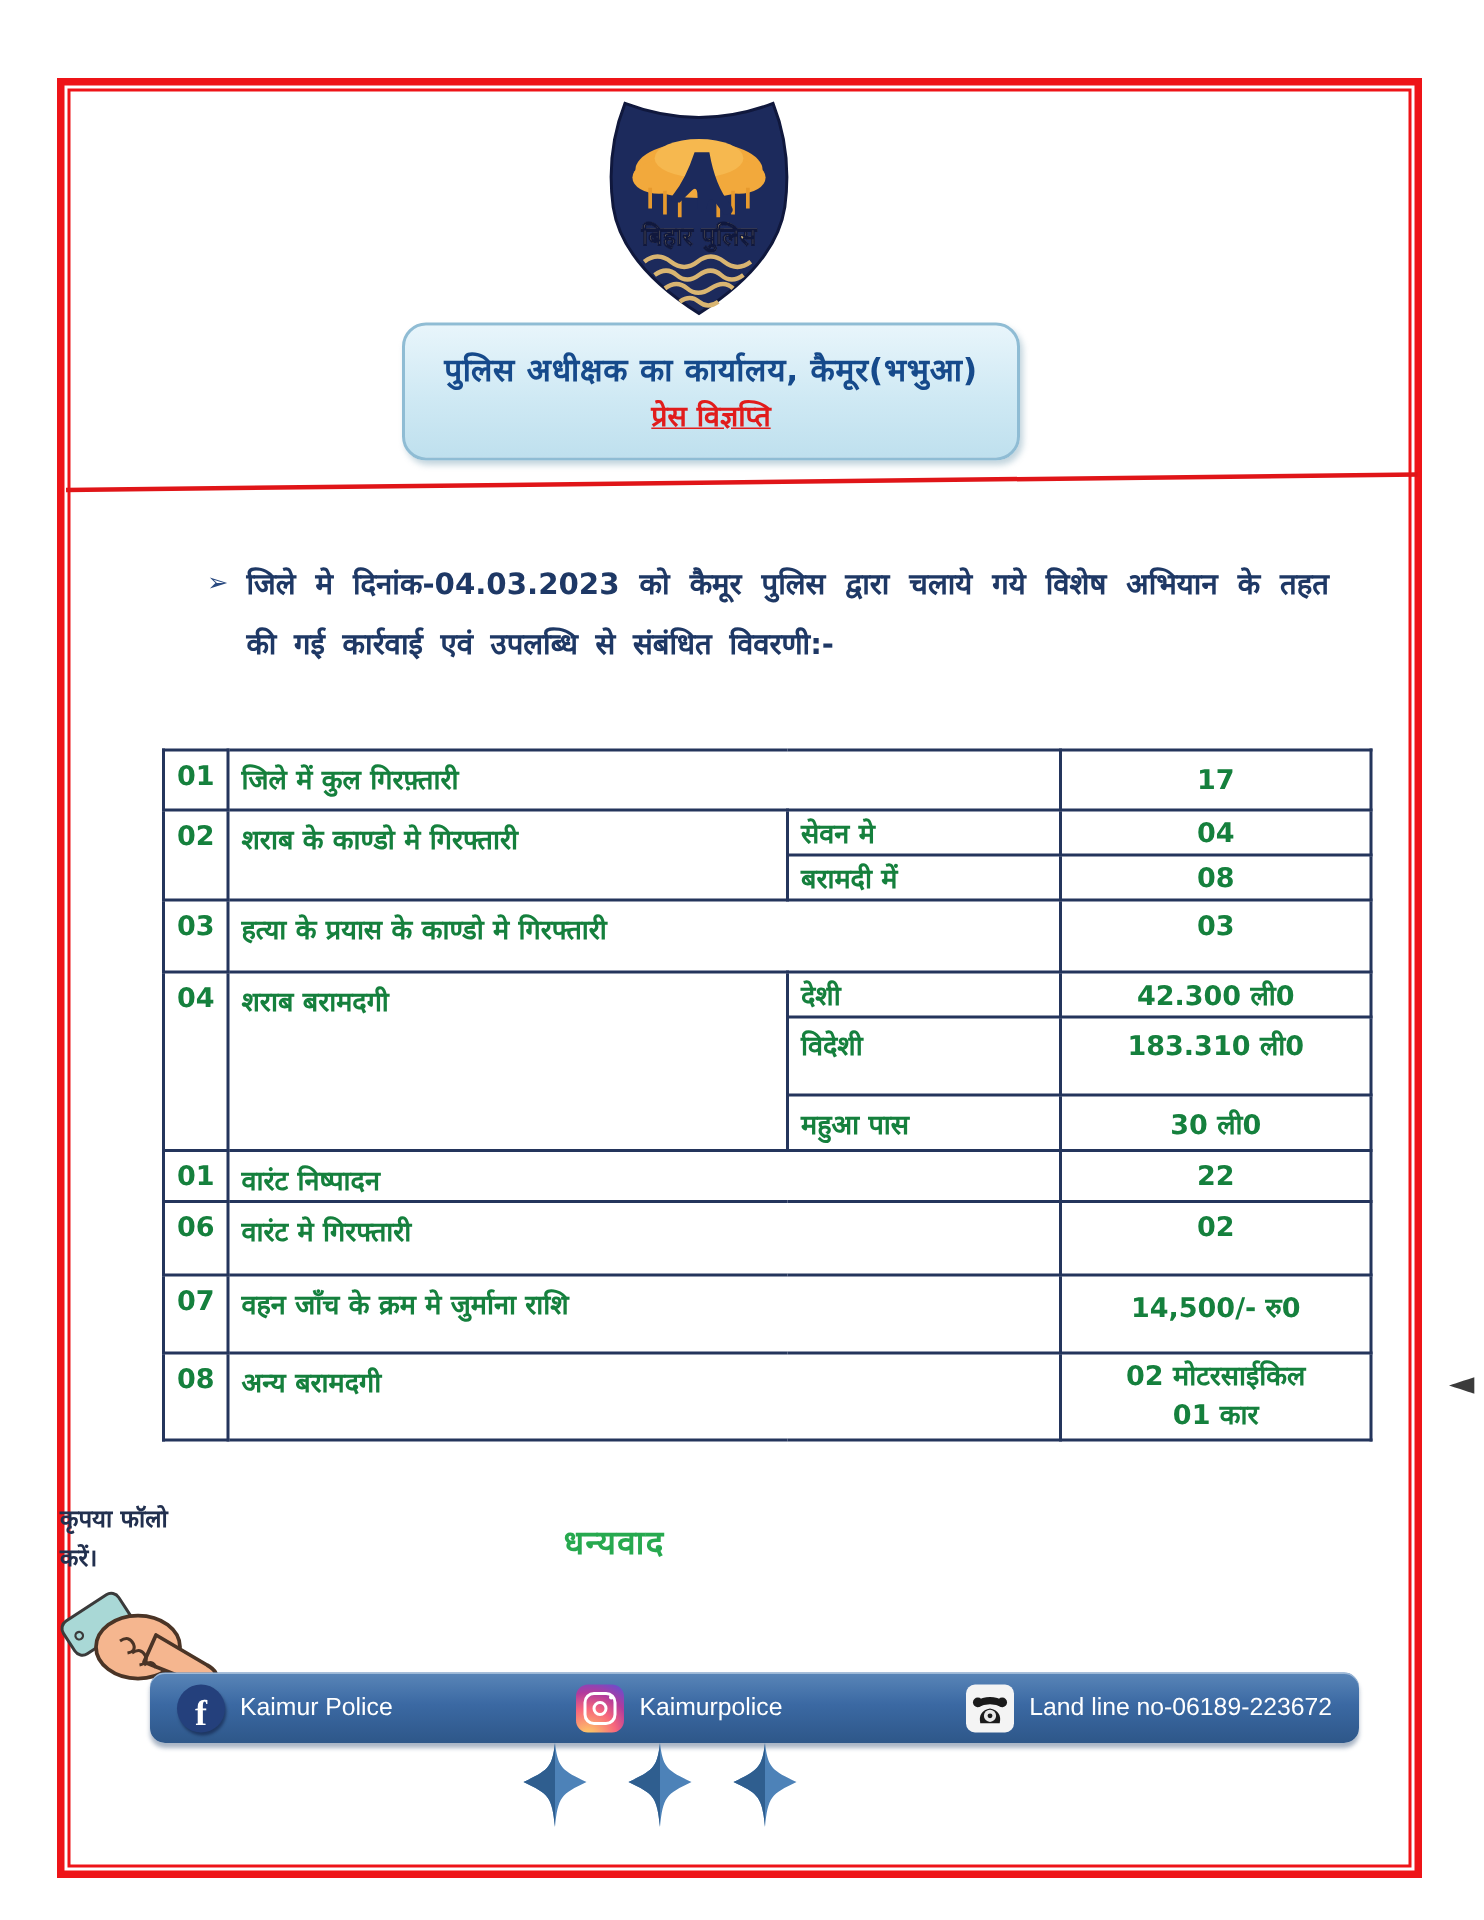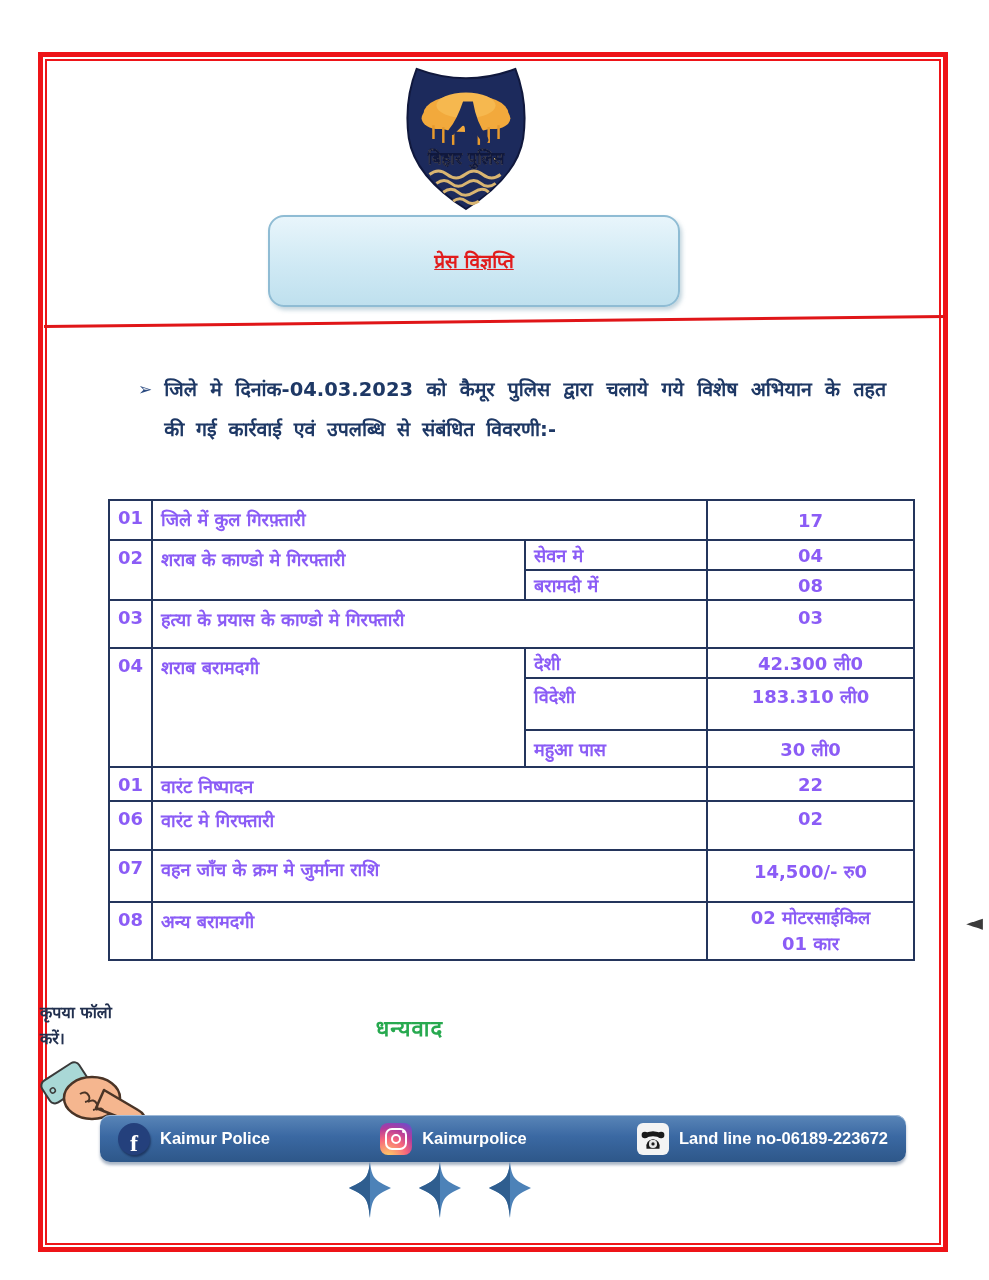--- a/index.html
+++ b/index.html
@@ -33,21 +33,21 @@
   
   .intro { position:absolute; left:138px; top:358px; width:748px;
     font-size:19.5px; font-weight:bold; color:#1e3865; line-height:2.05;
     display:flex; gap:12px; }
   .intro-bullet { flex:0 0 auto; font-size:17px; padding-top:2px; color:#2a4a80; }
   .intro-text { text-align:justify; word-spacing:5px; }
 
   
   .data-table { position:absolute; left:108px; top:487px; width:805px;
     border-collapse:collapse; table-layout:fixed;
-    font-size:18px; font-weight:bold; color:#8b5cf6; }
+    font-size:18px; font-weight:bold; color:#15803d; }
   .data-table td { border:2px solid #24355c; padding:2px 8px; overflow:hidden; }
   .col-no    { width:43px;  text-align:center; }
   .col-desc  { width:373px; }
   .col-sub   { width:182px; }
   .col-val   { width:207px; text-align:center; }
   td.no-cell   { text-align:center; vertical-align:top; padding-top:6px; }
   td.desc-cell { vertical-align:top; padding-top:6px; }
   td.val-cell  { text-align:center; }
   tr.r1 td { height:40px; }
   .h32 { height:32px; } .h27 { height:27px; } .h48 { height:48px; }
@@ -71,21 +71,21 @@
   .follow-note span { display:block; }
   .hand { position:absolute; left:34px; top:1032px; width:120px; height:88px; }
 
   
   .social-bar { position:absolute; left:100px; top:1103px; width:806px; height:47px;
     border-radius:10px;
     background:linear-gradient(180deg,#5a86b8 0%,#3b69a3 45%,#2e5789 100%);
     box-shadow:inset 0 1px 0 #9db9d8, 0 3px 3px rgba(40,70,110,.4);
     display:flex; align-items:center; justify-content:space-between; padding:0 18px; }
   .social-item { display:flex; align-items:center; gap:10px; cursor:pointer; }
-  .social-label { color:#ffffff; font-size:16.5px; font-weight:bold;
+  .social-label { color:#ffffff; font-size:16.5px; font-weight:normal;
     font-family:"Liberation Sans","DejaVu Sans",sans-serif; }
   .icon-fb { width:32px; height:32px; border-radius:50%; background:#24407c;
     color:#ffffff; font-size:24px; font-weight:bold; display:flex; align-items:flex-end;
     justify-content:center; line-height:1; overflow:hidden;
     font-family:"Liberation Serif",serif; box-shadow:1px 2px 2px rgba(0,0,30,.4); }
   .icon-tw { width:32px; height:32px; border-radius:7px; background:#ffffff;
     display:flex; align-items:center; justify-content:center; }
   .icon-tw .tw-circle { width:27px; height:27px; border-radius:50%; background:#1da1f2;
     display:flex; align-items:center; justify-content:center; }
   .icon-ig { width:32px; height:32px; border-radius:8px; position:relative;
@@ -135,20 +135,21 @@
     <text x="75" y="101" text-anchor="middle" font-size="17" font-weight="bold" fill="#e8c87a" stroke="#10183d" stroke-width="0.6">बिहार पुलिस</text>
     <g fill="none" stroke="#d9b571" stroke-width="3">
       <path d="M38 112 q9 -7 18 0 t18 0 t18 0 t18 0"></path>
       <path d="M45 121 q8 -6 15 0 t15 0 t15 0 t15 0"></path>
       <path d="M52 130 q8 -6 15 0 t16 0 t15 0"></path>
       <path d="M62 139 q7 -5 13 0 t13 0"></path>
     </g>
   </svg>
 
   <div class="banner">
+    <div class="banner-line1">पुलिस अधीक्षक का कार्यालय, कैमूर(भभुआ)</div>
     <div class="banner-line2">प्रेस विज्ञप्ति</div>
   </div>
 
   <div class="intro">
     <span class="intro-bullet">➢</span>
     <span class="intro-text">जिले मे दिनांक-04.03.2023 को कैमूर पुलिस द्वारा चलाये गये विशेष अभियान के तहत की गई कार्रवाई एवं उपलब्धि से संबंधित विवरणी:-</span>
   </div>
 
   <table class="data-table">
     <colgroup>

